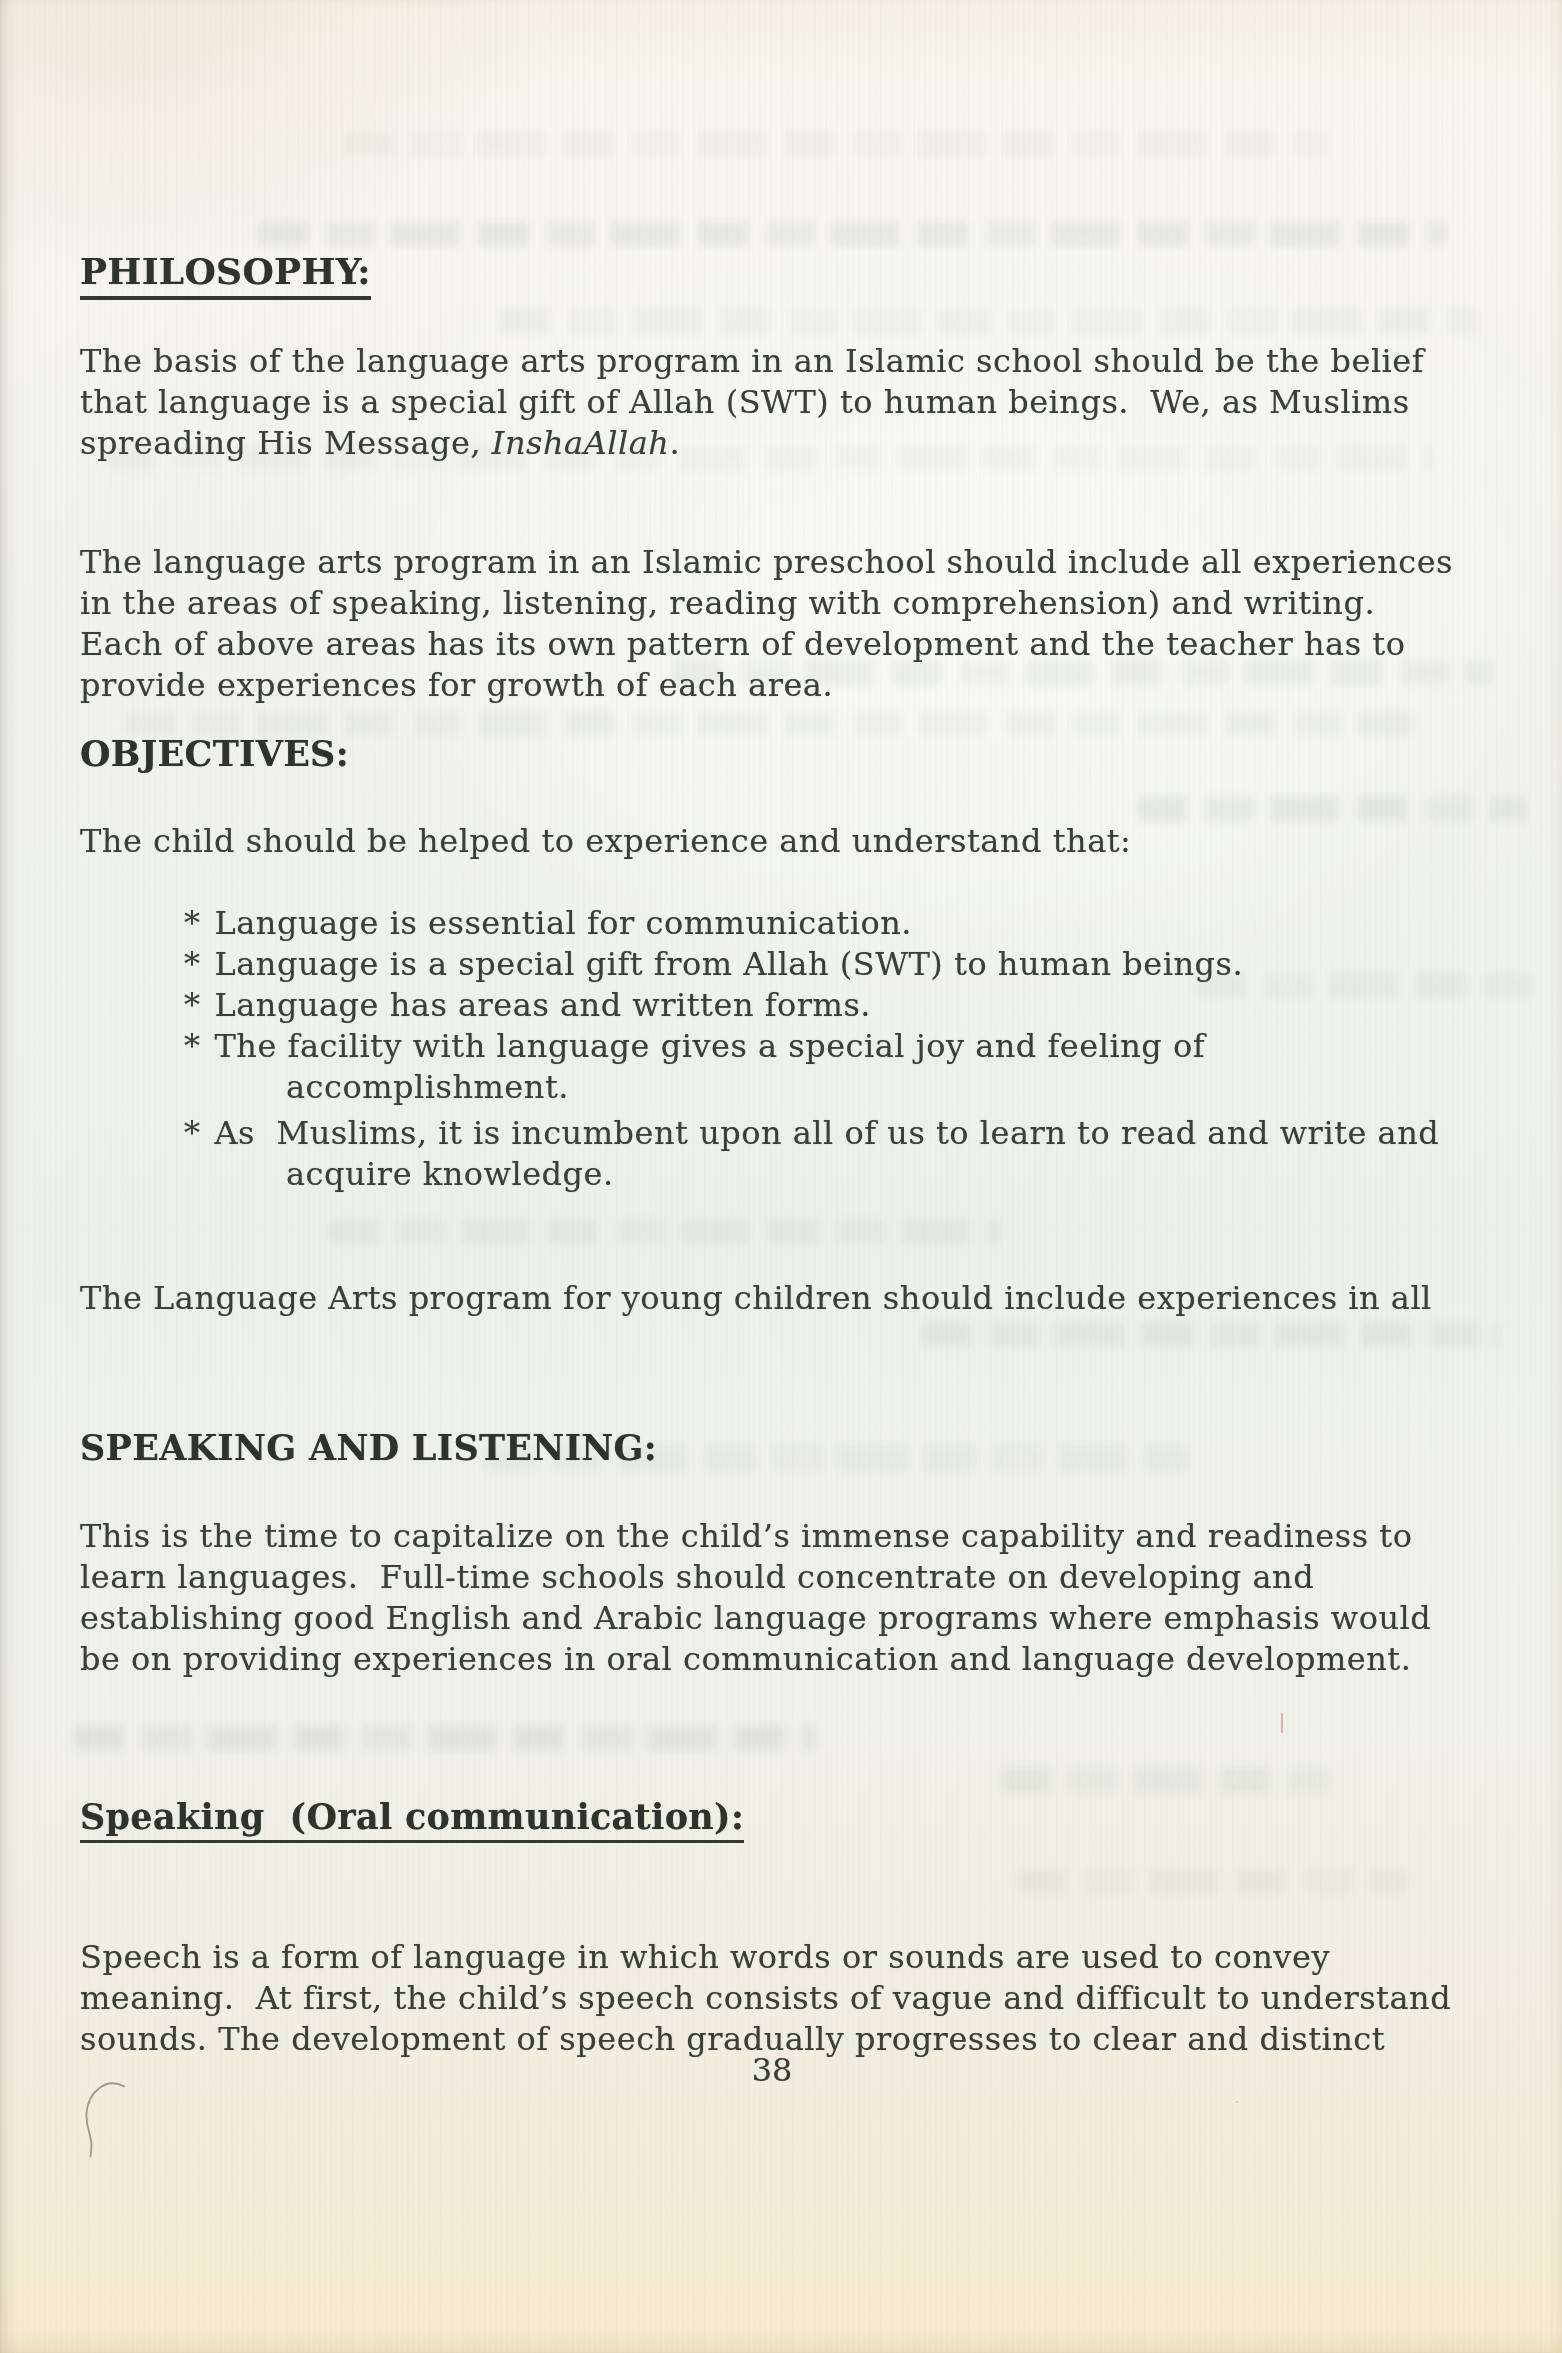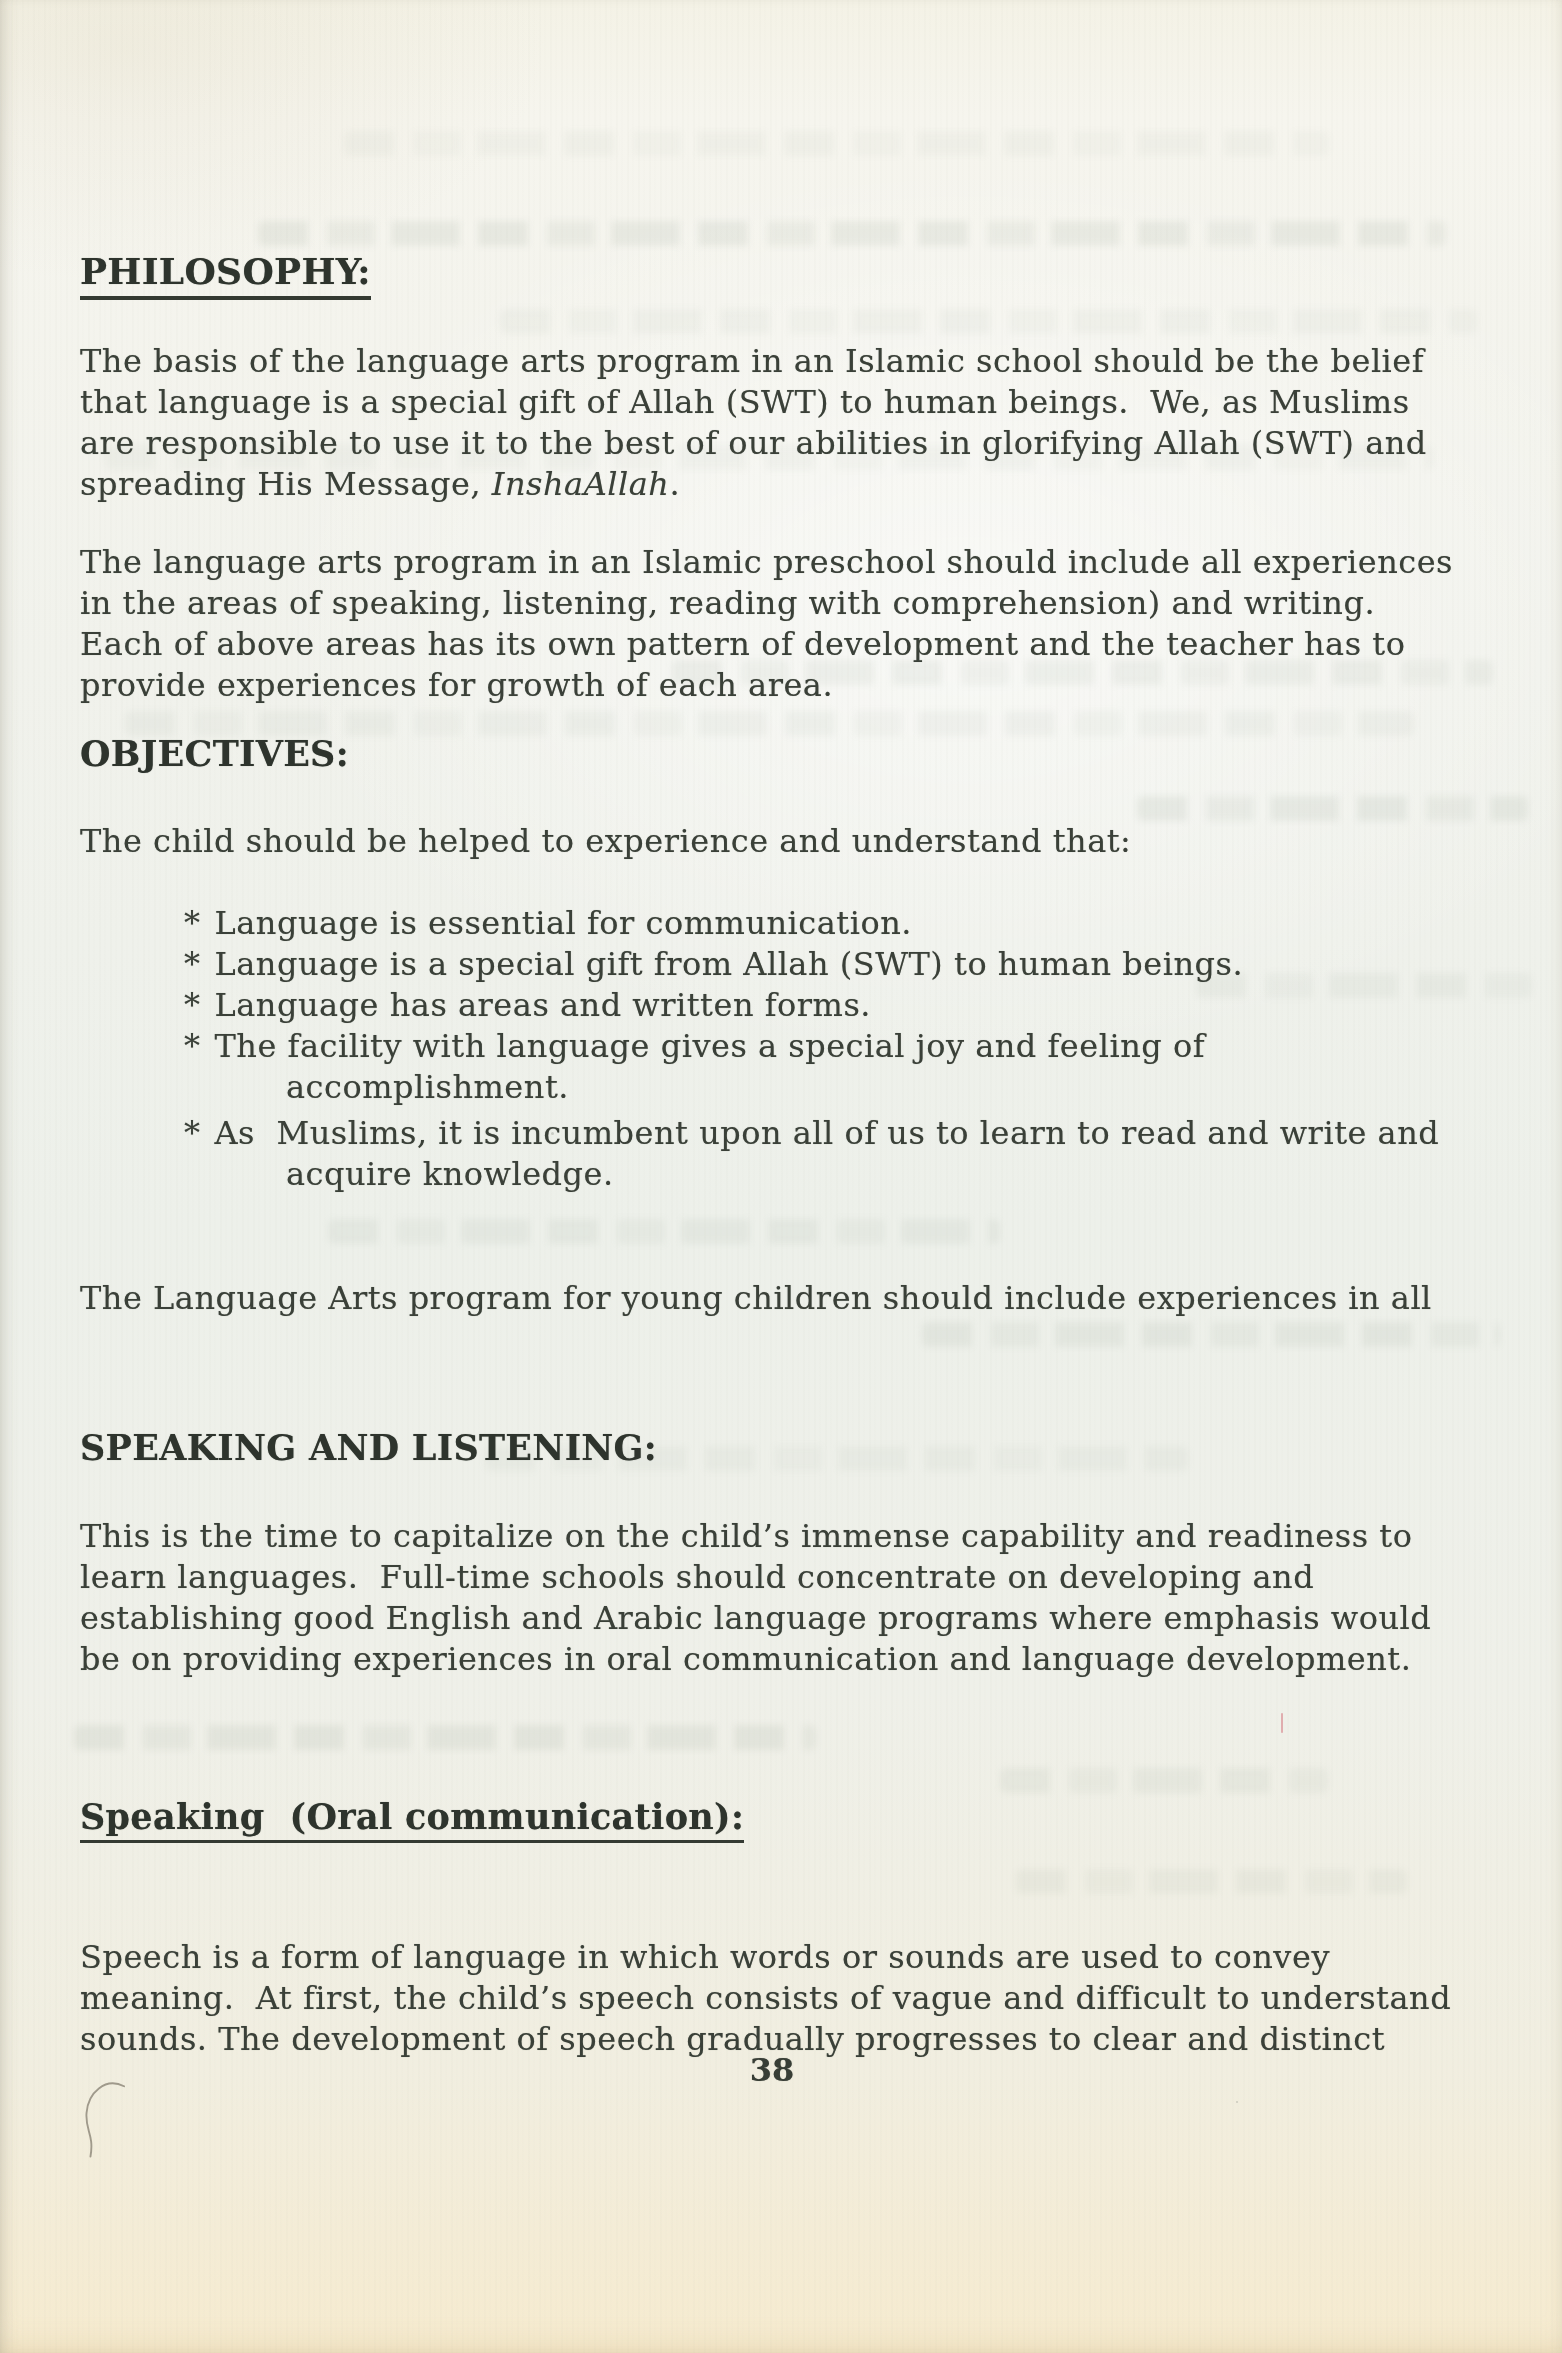--- a/index.html
+++ b/index.html
@@ -81,21 +81,20 @@
   .speck-red {
     position: absolute; width: 2.3px; height: 20.3px;
     background: rgba(214,118,128,0.55); filter: blur(0.5px); border-radius: 1.6px;
   }
 
   #pageno {
     position: absolute; left: 0; top: 2051px; width: 1544px;
     text-align: center;
     font-size: 32px; color: #383e36;
     text-shadow: 0 0 0.8px rgba(56,62,54,0.45);
-    font-weight: bold;
   }
   #pencil-mark { position: absolute; left: 77px; top: 2080px; }
 </style>
 </head>
 <body>
 
 <div id="paper"></div>
 <div id="striations"></div>
 
 <div class="g" style="left:344px;  top:131px;  width:985px; opacity:.22;"></div>
@@ -111,21 +110,20 @@
 <div class="g" style="left:485px;  top:1446px; width:703px;  opacity:.25;"></div>
 <div class="g" style="left:74px;   top:1725px; width:742px;  opacity:.45;"></div>
 <div class="g" style="left:1000px; top:1768px; width:328px;  opacity:.35;"></div>
 <div class="g" style="left:1016px; top:1869px; width:391px;  opacity:.30;"></div>
 
 <div class="heading" style="top:250px; font-size:36px;"><span class="h-underline">PHILOSOPHY:</span></div>
 
 <div class="block" style="top:341px;">
   <div class="ln">The basis of the language arts program in an Islamic school should be the belief</div>
   <div class="ln">that language is a special gift of Allah (SWT) to human beings.  We, as Muslims</div>
-  <div class="ln">are responsible to use it to the best of our abilities in glorifying Allah (SWT) and</div>
   <div class="ln"><span>spreading His Message, </span><span class="it">InshaAllah</span><span>.</span></div>
 </div>
 
 <div class="block" style="top:542px;">
   <div class="ln">The language arts program in an Islamic preschool should include all experiences</div>
   <div class="ln">in the areas of speaking, listening, reading with comprehension) and writing.</div>
   <div class="ln">Each of above areas has its own pattern of development and the teacher has to</div>
   <div class="ln">provide experiences for growth of each area.</div>
 </div>
 

